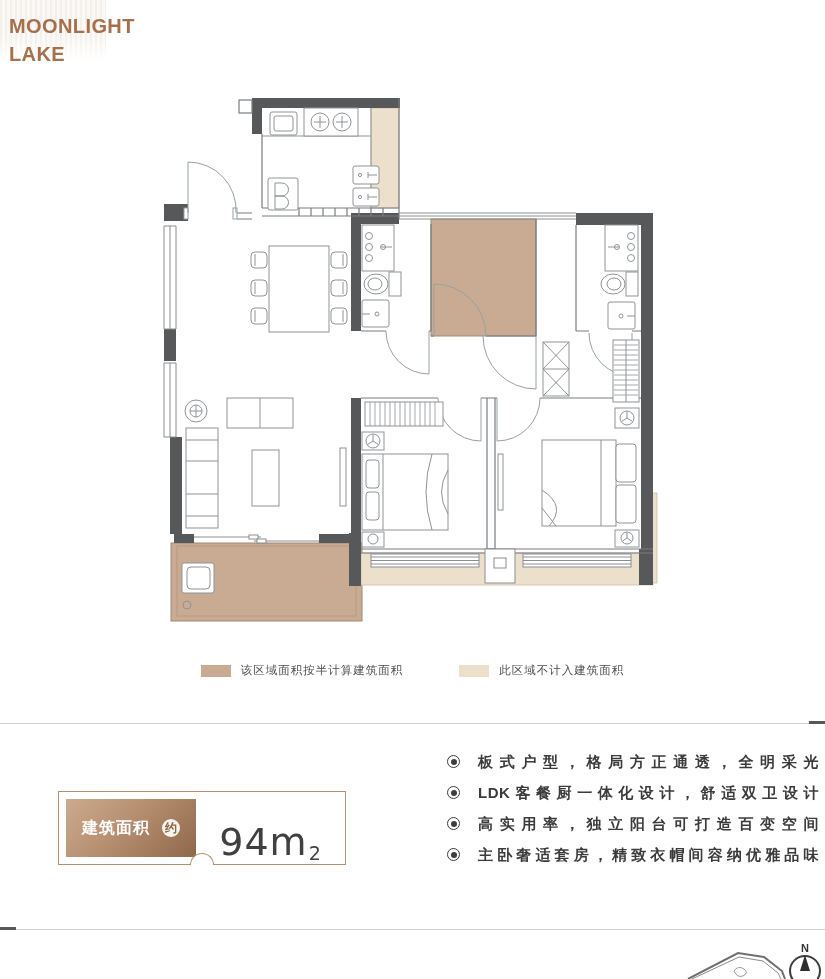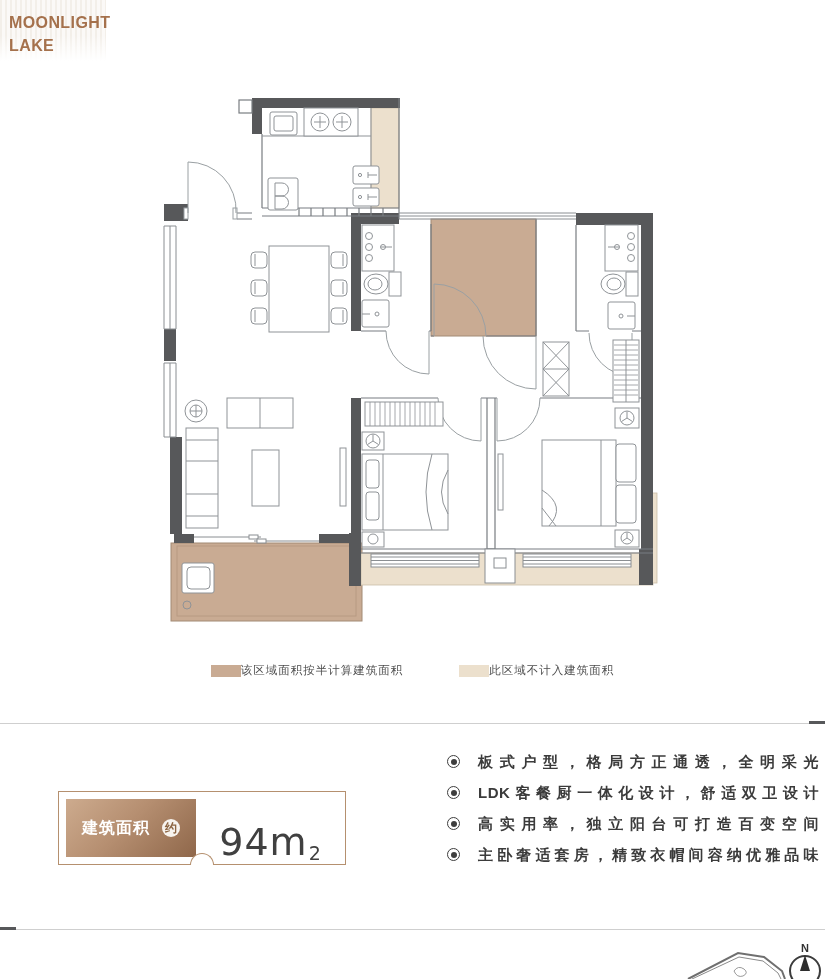--- a/index.html
+++ b/index.html
@@ -2,35 +2,35 @@
 <html><head>
 <meta charset="utf-8">
 <style>
   html,body{margin:0;padding:0;background:#eee;}
   .page{position:relative;width:825px;height:979px;background:#ffffff;overflow:hidden;
         font-family:"Liberation Sans","DejaVu Sans",sans-serif;}
   
   .logo{position:absolute;left:0;top:0;width:106px;height:64px;padding:12px 0 0 9px;box-sizing:border-box;
         background:linear-gradient(180deg,rgba(255,255,255,0) 55%,#fff 95%),
                    repeating-linear-gradient(90deg,#f3efe9 0 2px,#fbf9f7 2px 5px);}
-  .logo div{font-size:16px;font-weight:bold;color:#a5714c;letter-spacing:.4px;line-height:1.42;}
+  .logo div{font-size:20px;font-weight:bold;color:#a5714c;letter-spacing:.4px;line-height:1.42;}
   
   .plan{position:absolute;left:149px;top:86px;}
   .plan .wall{fill:#57585a;}
   .plan .thin{stroke:#797d81;stroke-width:1.2;fill:none;}
   .plan .furn{stroke:#8f9397;stroke-width:1;fill:#ffffff;}
   .plan .furnn{stroke:#8f9397;stroke-width:1;fill:none;}
   .plan .door{stroke:#9aa0a3;stroke-width:1;fill:none;}
   .plan .win{stroke:#8a8e92;stroke-width:1;fill:none;}
   .plan .half{fill:#c9ab93;stroke:#a28a74;stroke-width:1;}
   .plan .excl{fill:#ece0cd;stroke:#cbbda8;stroke-width:.8;}
   .plan .hatch{stroke:#8f9397;stroke-width:.8;}
   
   .legend{position:absolute;left:0;top:663px;width:100%;display:flex;justify-content:center;gap:56px;align-items:center;}
-  .legend .item{display:flex;align-items:center;}
+  .legend .item{display:flex;align-items:center;gap:10px;}
   .legend .sw{width:30px;height:12px;display:inline-block;}
   .sw-half{background:#c9ab93;}
   .sw-excl{background:#ece0cd;}
   .legend .lb{font-size:11.5px;color:#4d4d4d;letter-spacing:1px;}
   
   .hr{position:absolute;left:0;width:100%;border-top:1px solid #cfcfcf;}
   .hr1{top:723px;} .hr2{top:929px;}
   .dash{position:absolute;height:3px;background:#57585a;width:16px;}
   .dash1{top:721px;right:0;} .dash2{top:927px;left:0;}
   

